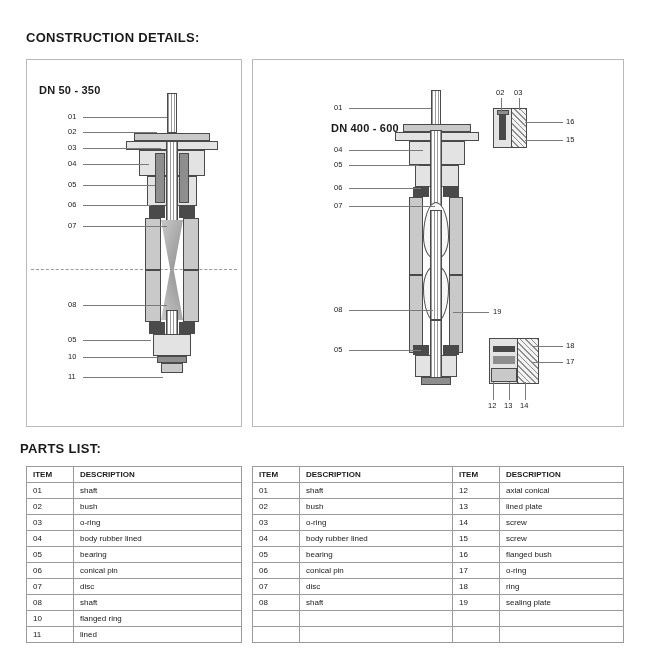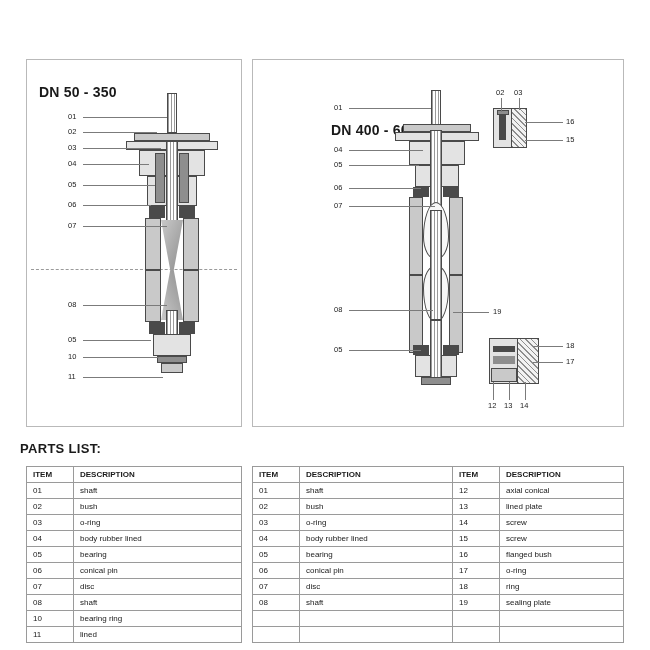--- a/index.html
+++ b/index.html
@@ -28,21 +28,21 @@
     position:absolute;
     border:1px solid #b9b9b9;
     background:#ffffff;
     box-sizing:border-box;
   }
   #panel-left{left:26px;top:59px;width:216px;height:368px;}
   #panel-right{left:252px;top:59px;width:372px;height:368px;}
 
   .panel-label{
     position:absolute;
-    font-size:14px;
+    font-size:11px;
     font-weight:bold;
     color:#1a1a1a;
     letter-spacing:.2px;
   }
 
   .callout{
     position:absolute;
     font-size:7.5px;
     color:#1a1a1a;
     font-family:"Liberation Sans", sans-serif;
@@ -107,20 +107,21 @@
   #parts-table-left th:first-child,#parts-table-left td:first-child{width:34px;}
   #parts-table-right th:nth-child(1),#parts-table-right td:nth-child(1){width:34px;}
   #parts-table-right th:nth-child(2),#parts-table-right td:nth-child(2){width:140px;}
   #parts-table-right th:nth-child(3),#parts-table-right td:nth-child(3){width:34px;}
 </style>
 </head>
 <body>
 
 <div class="page">
 
+  <div class="section-title" id="construction-title">CONSTRUCTION DETAILS:</div>
 
   <div class="section-title" id="parts-title">PARTS LIST:</div>
 
   <div class="panel" id="panel-left">
 
     <div class="panel-label" style="left:12px;top:24px;">DN 50 - 350</div>
 
     <div class="centerline" style="left:4px;top:209px;width:206px;"></div>
 
     <div class="shape outline hatch-v" style="left:140px;top:33px;width:10px;height:40px;"></div>
@@ -299,21 +300,21 @@
       <tr>
           <td>07</td>
           <td>disc</td>
         </tr>
       <tr>
           <td>08</td>
           <td>shaft</td>
         </tr>
       <tr>
           <td>10</td>
-          <td>bearing ring</td>
+          <td>flanged ring</td>
         </tr>
       <tr>
           <td>11</td>
           <td>lined</td>
         </tr>
     </tbody>
   </table>
 
   <table id="parts-table-right">
     <thead>

